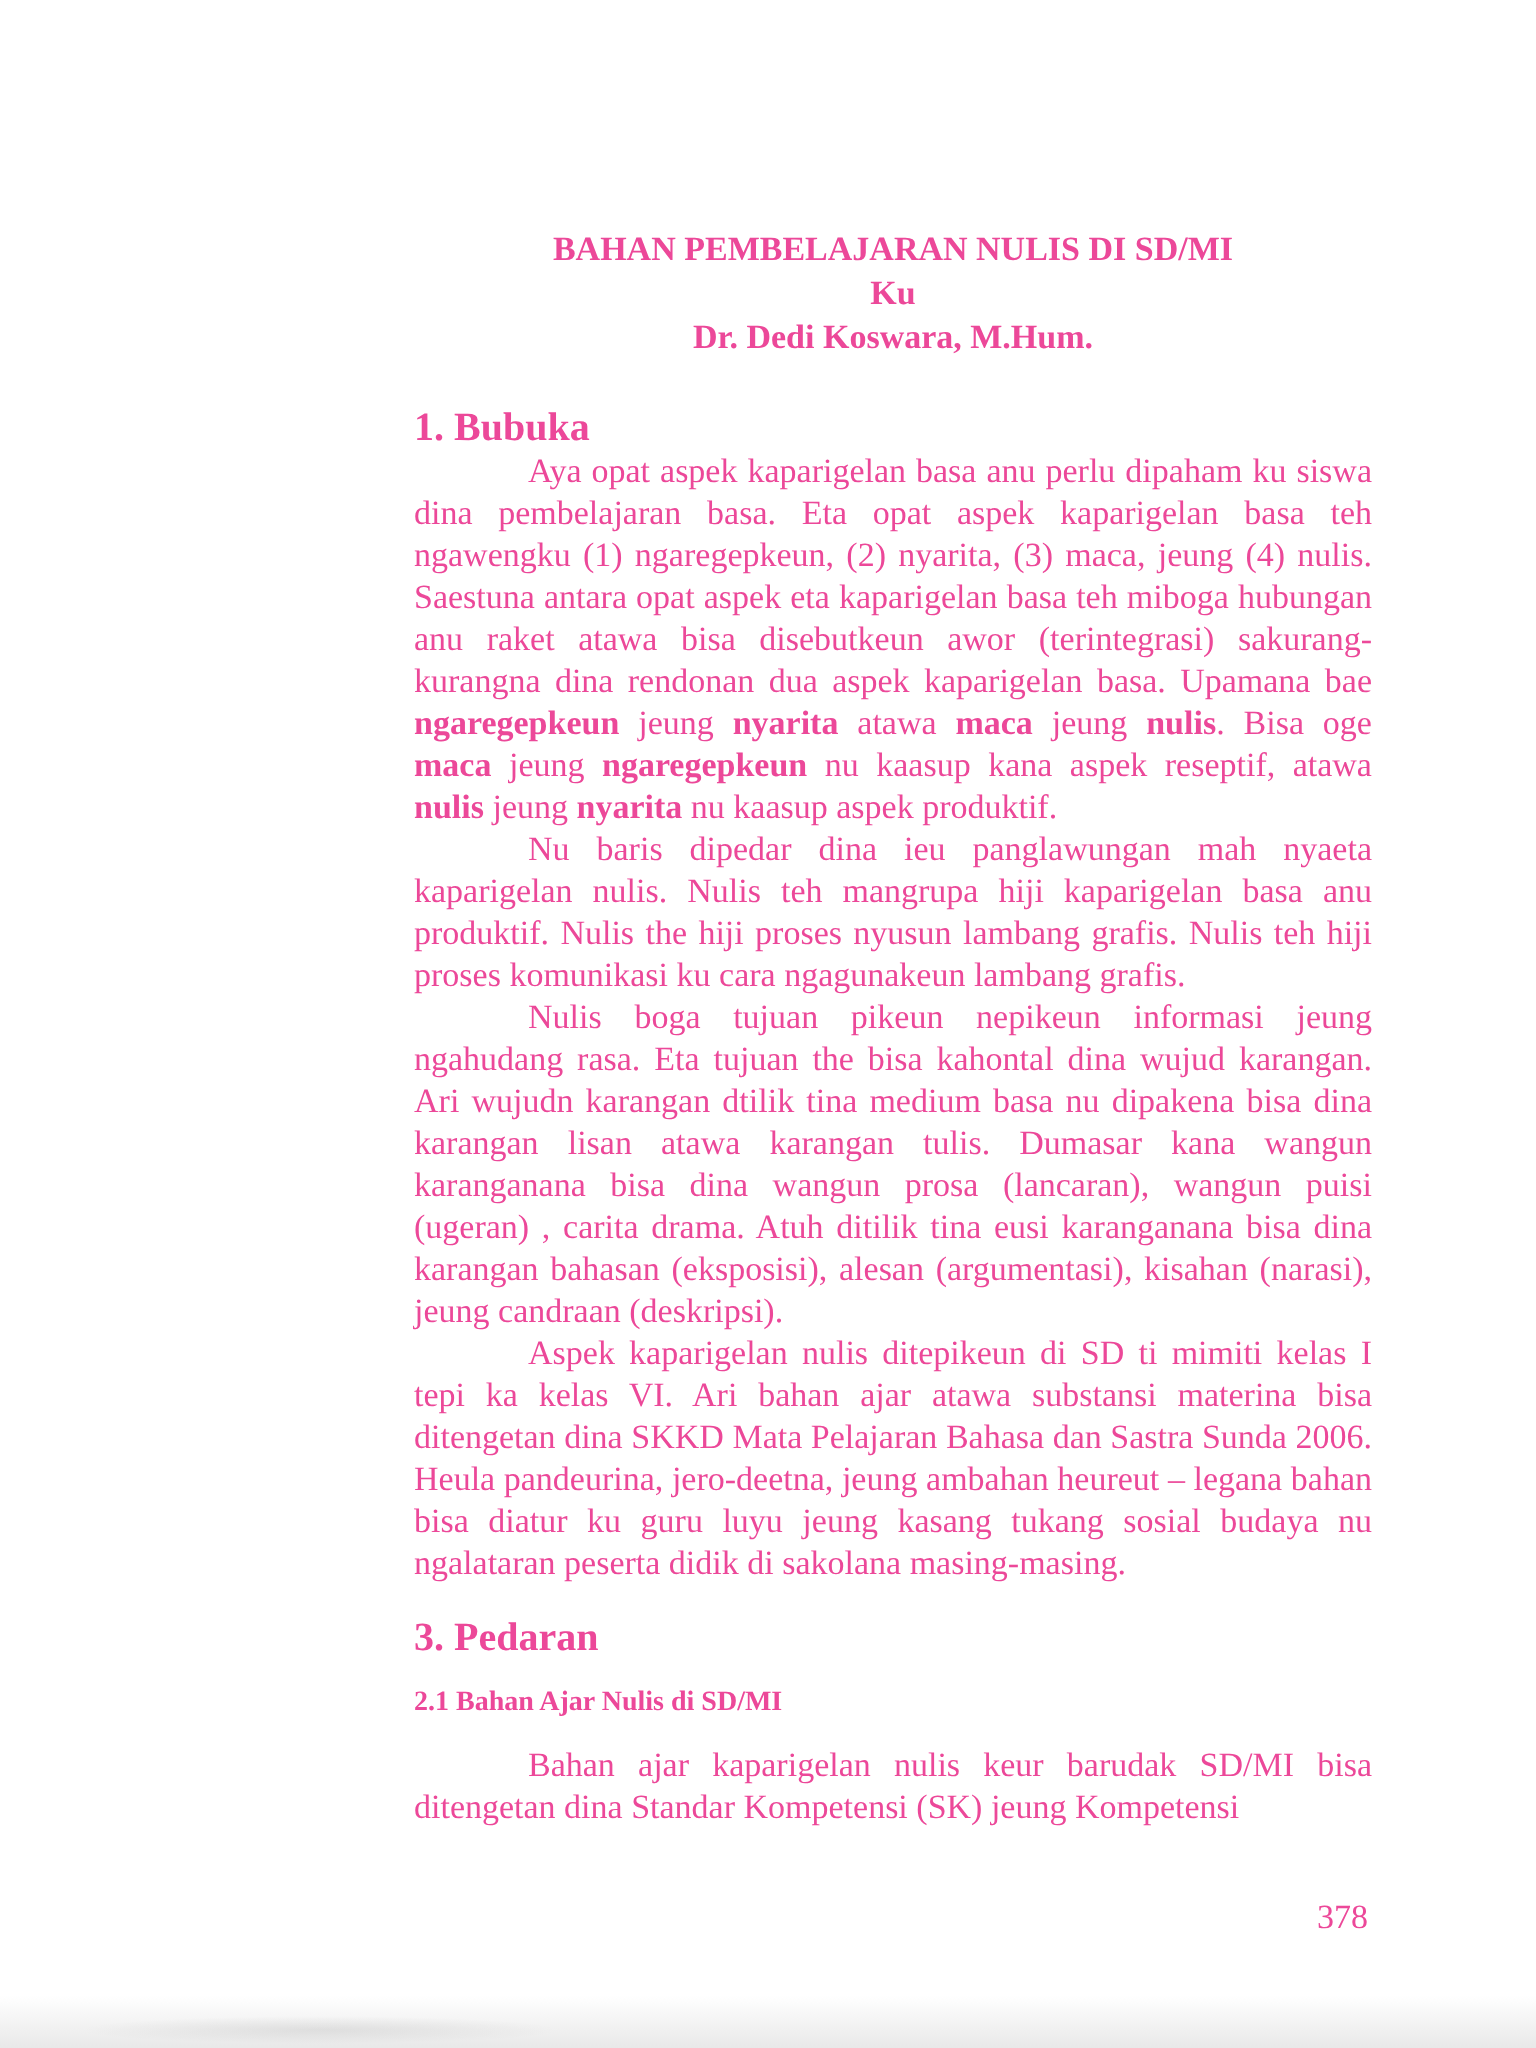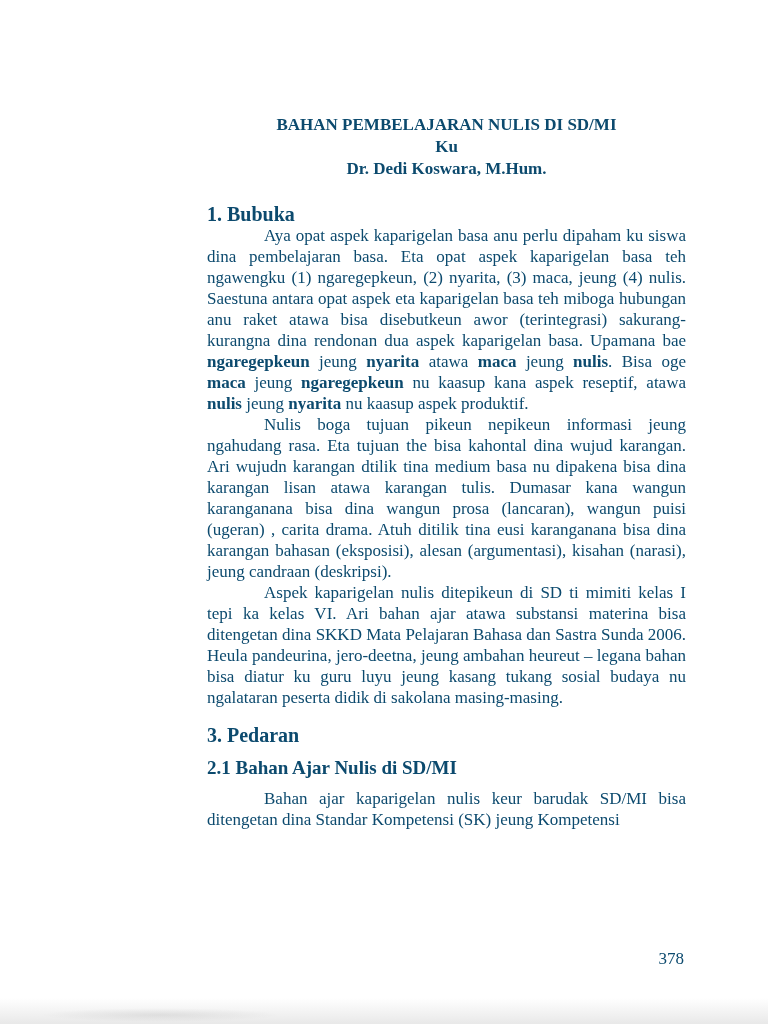--- a/index.html
+++ b/index.html
@@ -7,21 +7,21 @@
     padding: 0;
     background: #ffffff;
   }
   .page {
     position: relative;
     width: 768px;
     height: 1024px;
     background: #ffffff;
     overflow: hidden;
     font-family: "Liberation Serif", serif;
-    color: #0c4a6e;
+    color: #ec4899;
   }
   .content {
     position: absolute;
     left: 207px;
     top: 114px;
     width: 479px;
   }
   .title-block {
     text-align: center;
     font-weight: bold;
@@ -32,21 +32,21 @@
     font-weight: bold;
     font-size: 20px;
     line-height: 22px;
     margin-top: 23px;
   }
   .heading.h2 {
     margin-top: 16px;
   }
   .subheading {
     font-weight: bold;
-    font-size: 19px;
+    font-size: 14px;
     line-height: 22px;
     margin-top: 11px;
   }
   p.para {
     margin: 0;
     font-size: 17px;
     line-height: 21px;
     text-align: justify;
     text-indent: 57px;
   }
@@ -88,20 +88,21 @@
 <div class="page">
   <div class="content">
     <div class="title-block">
       <div>BAHAN PEMBELAJARAN NULIS DI SD/MI</div>
       <div>Ku</div>
       <div>Dr. Dedi Koswara, M.Hum.</div>
     </div>
     <div id="doc-body">
         <div class="heading">1. Bubuka</div>
         <p class="para"><span>Aya opat aspek kaparigelan basa anu perlu dipaham ku siswa dina pembelajaran basa. Eta opat aspek kaparigelan basa teh ngawengku (1) ngaregepkeun, (2) nyarita, (3) maca, jeung (4) nulis. Saestuna antara opat aspek eta kaparigelan basa teh miboga hubungan anu raket atawa bisa disebutkeun awor (</span><span class="i">terintegrasi</span><span>) sakurang-kurangna dina rendonan dua aspek kaparigelan basa. Upamana bae </span><span class="b">ngaregepkeun</span><span> jeung </span><span class="b">nyarita</span><span> atawa </span><span class="b">maca</span><span> jeung </span><span class="b">nulis</span><span>. Bisa oge </span><span class="b">maca</span><span> jeung </span><span class="b">ngaregepkeun</span><span> nu kaasup kana aspek reseptif, atawa </span><span class="b">nulis</span><span> jeung </span><span class="b">nyarita</span><span> nu kaasup aspek produktif.</span></p>
+        <p class="para"><span>Nu baris dipedar dina ieu panglawungan mah nyaeta kaparigelan nulis. Nulis teh mangrupa hiji kaparigelan basa anu produktif. Nulis the hiji proses nyusun lambang grafis. Nulis teh hiji proses komunikasi ku cara ngagunakeun lambang grafis.</span></p>
         <p class="para"><span>Nulis boga tujuan pikeun nepikeun informasi jeung ngahudang rasa. Eta tujuan the bisa kahontal dina wujud karangan. Ari wujudn karangan dtilik tina medium basa nu dipakena bisa dina karangan lisan atawa karangan tulis. Dumasar kana wangun karanganana  bisa dina wangun prosa (lancaran), wangun puisi (ugeran) , carita drama. Atuh ditilik tina eusi karanganana bisa dina karangan bahasan (</span><span class="i">eksposisi</span><span>), alesan (</span><span class="i">argumentasi</span><span>), kisahan (</span><span class="i">narasi</span><span>), jeung candraan (</span><span class="i">deskripsi</span><span>).</span></p>
         <p class="para"><span>Aspek kaparigelan nulis ditepikeun di SD ti mimiti kelas I tepi ka kelas VI. Ari bahan ajar atawa substansi materina bisa ditengetan dina </span><span class="i">SKKD Mata Pelajaran Bahasa dan Sastra Sunda 2006</span><span>. Heula pandeurina, jero-deetna, jeung ambahan heureut – legana bahan bisa diatur ku guru luyu jeung kasang tukang sosial budaya nu ngalataran peserta didik di sakolana masing-masing.</span></p>
         <div class="heading h2">3. Pedaran</div>
         <div class="subheading">2.1 Bahan Ajar Nulis di SD/MI</div>
         <p class="para after-sub"><span>Bahan ajar kaparigelan nulis keur barudak SD/MI bisa ditengetan dina Standar Kompetensi (SK) jeung Kompetensi</span></p>
       </div>
   </div>
   <div class="page-number">378</div>
   <div class="scan-smudge"></div>
   <div class="scan-shadow-bottom"></div>

